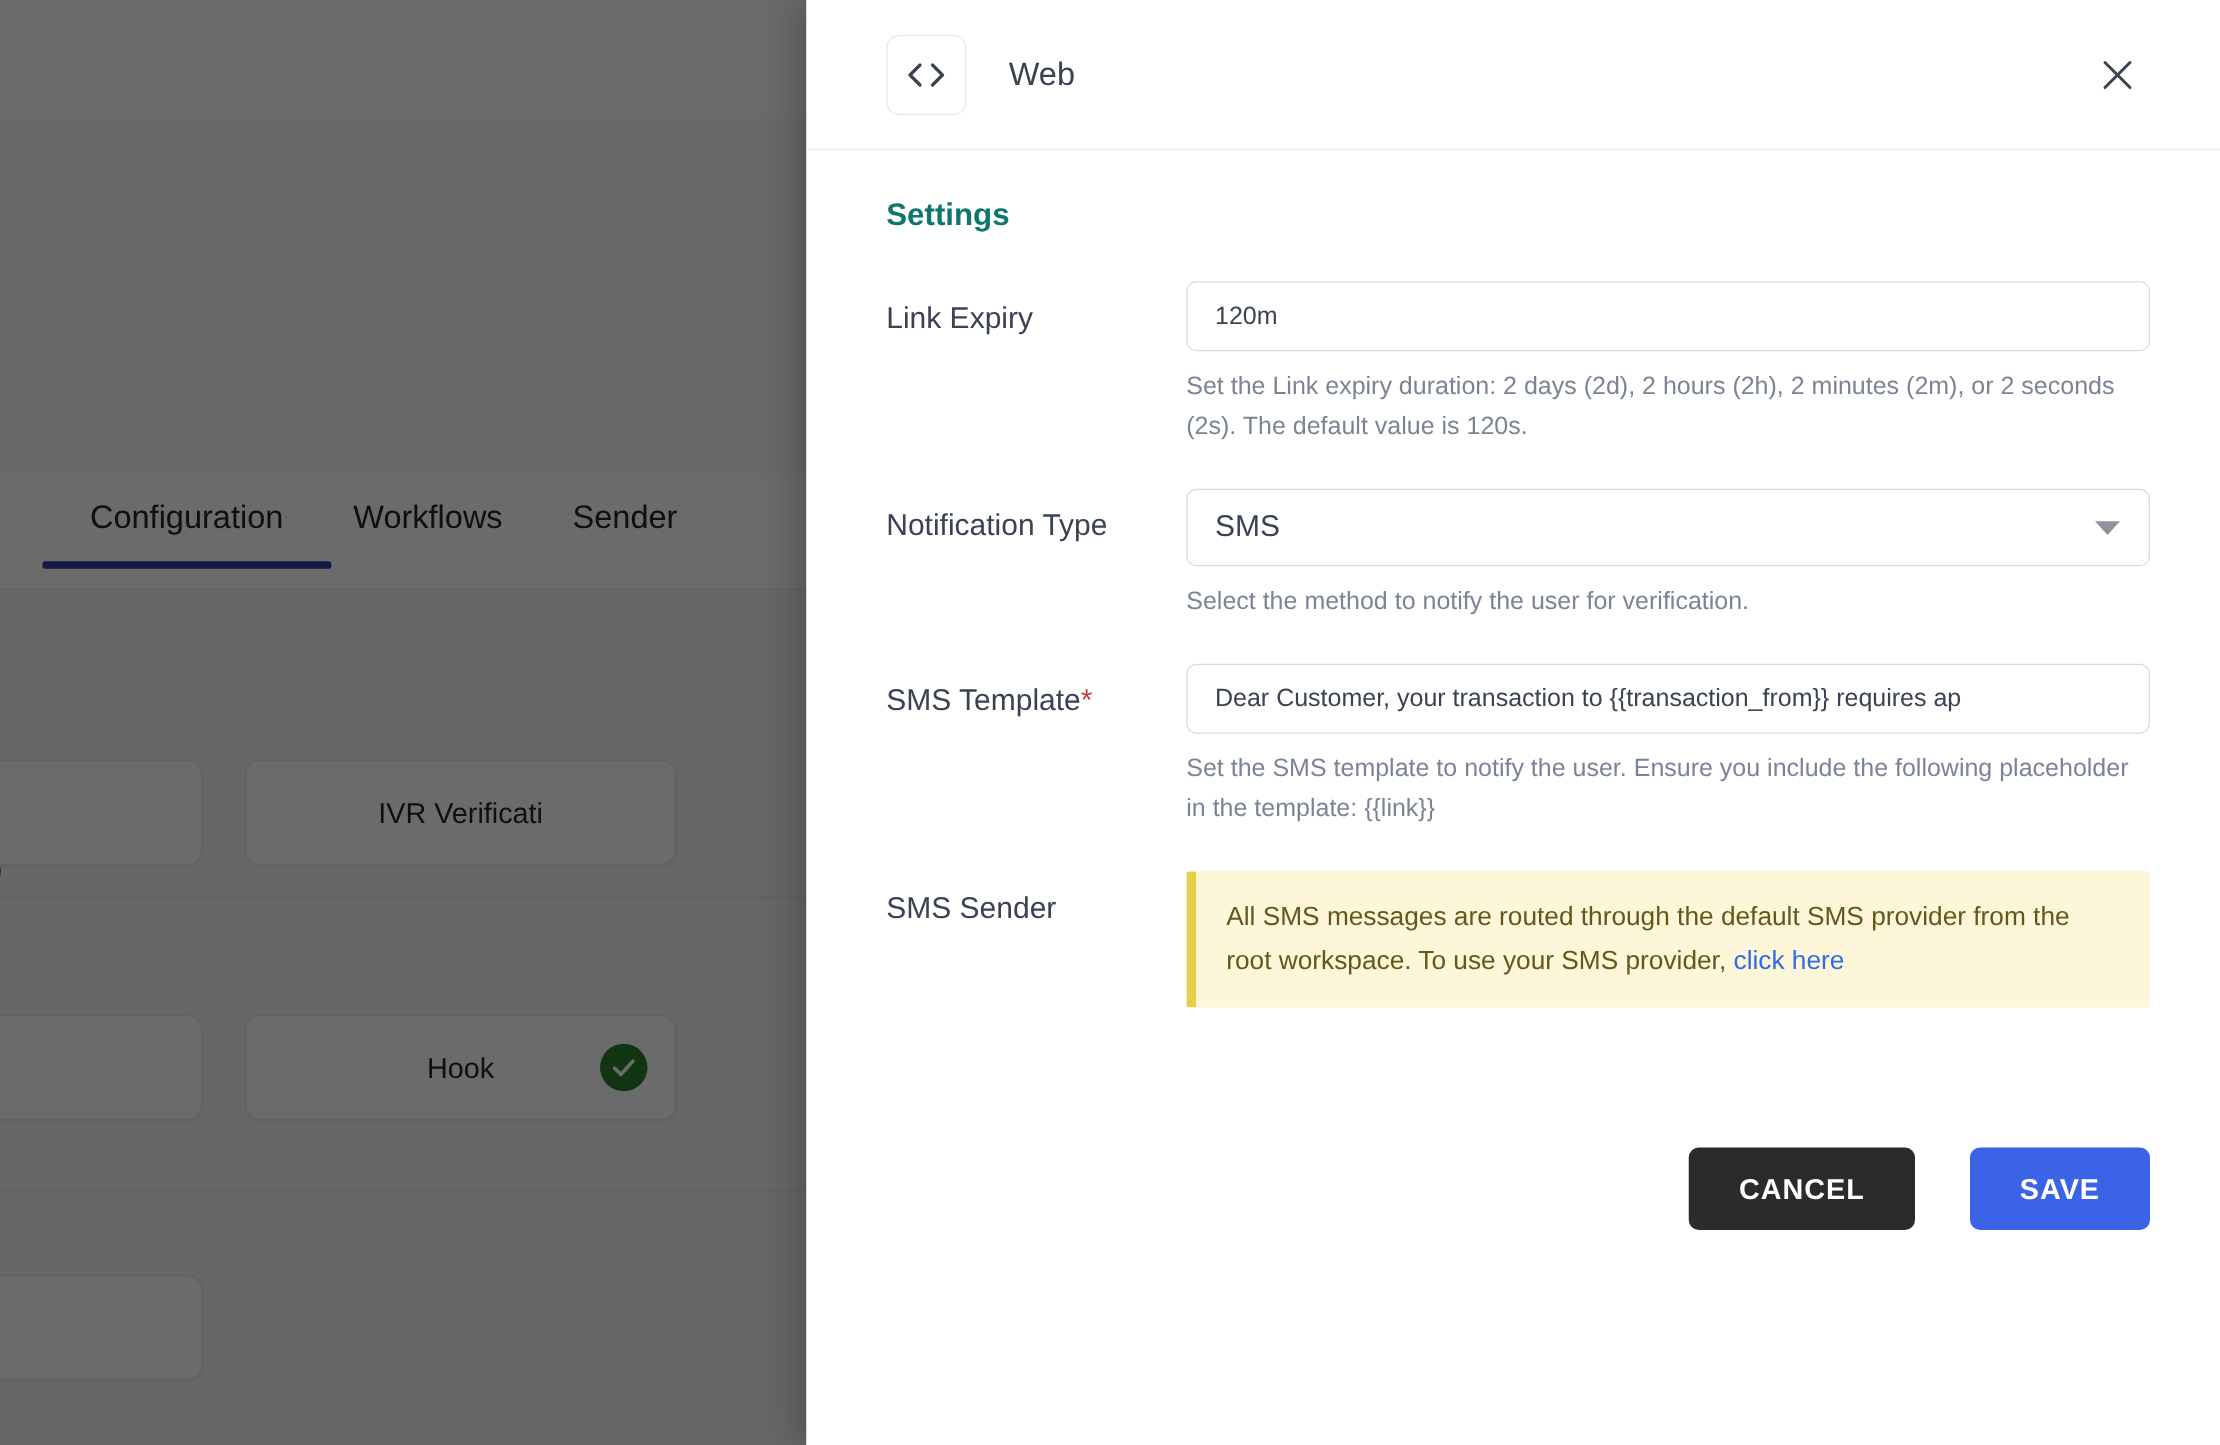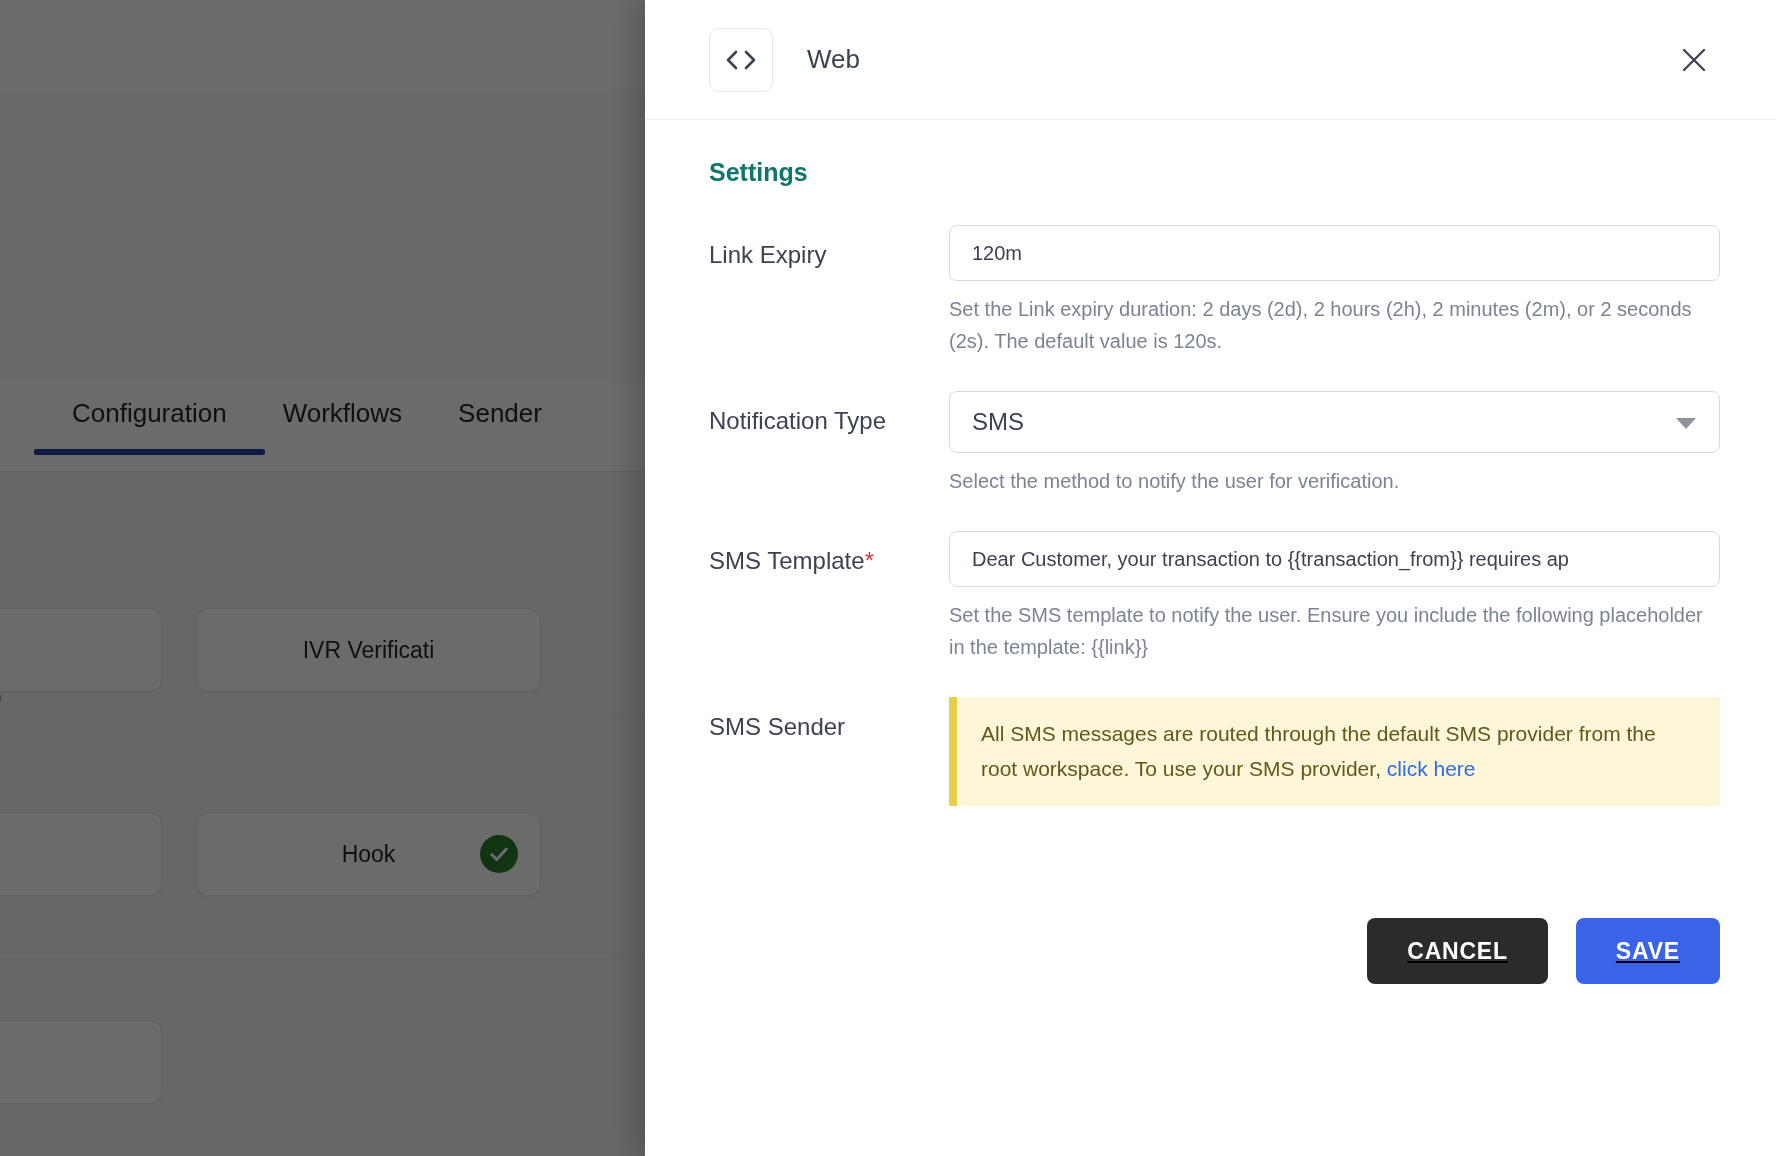--- a/index.html
+++ b/index.html
@@ -107,21 +107,21 @@
     margin-top: 12px; margin-bottom: 28px;
   }
 
   .warn {
     background: #fdf6d8; border-left: 8px solid #e6cf49;
     padding: 20px 24px; line-height: 1.65;
     font-size: 21px; color: #5f5a1c; border-radius: 2px;
   }
   .warn a { color: #2f6ce5; text-decoration: none; }
 
-  .actions { display: flex; justify-content: flex-end; gap: 28px; margin-top: 112px; text-decoration: underline; }
+  .actions { display: flex; justify-content: flex-end; gap: 44px; margin-top: 112px; }
   .btn {
     border: none; border-radius: 8px; height: 66px; padding: 0 40px;
     font-family: "Liberation Sans", sans-serif;
     font-size: 23px; font-weight: bold; letter-spacing: .8px; cursor: pointer;
   }
   .btn-cancel { background: #2b2b2d; color: #ffffff; }
   .btn-save   { background: #3b63e8; color: #ffffff; }
 </style>
 </head>
 <body>

